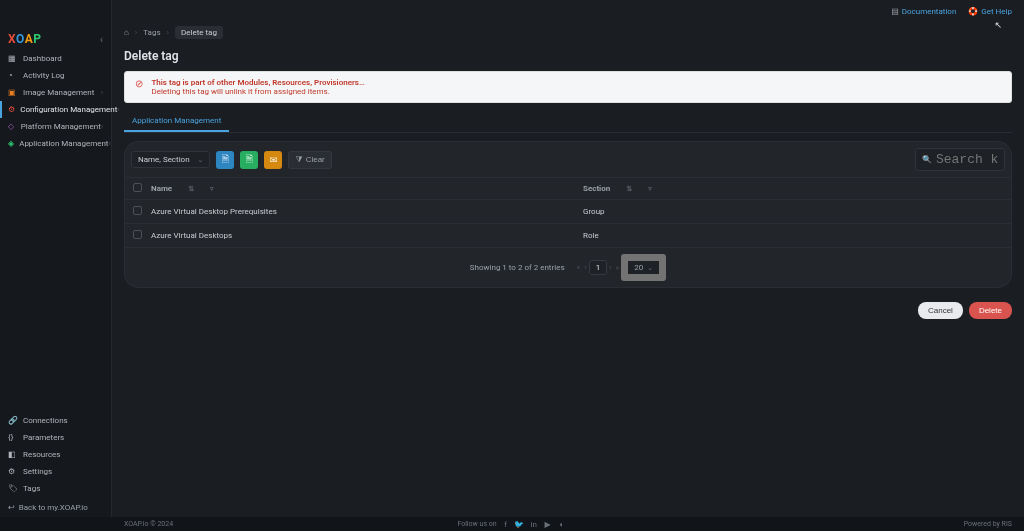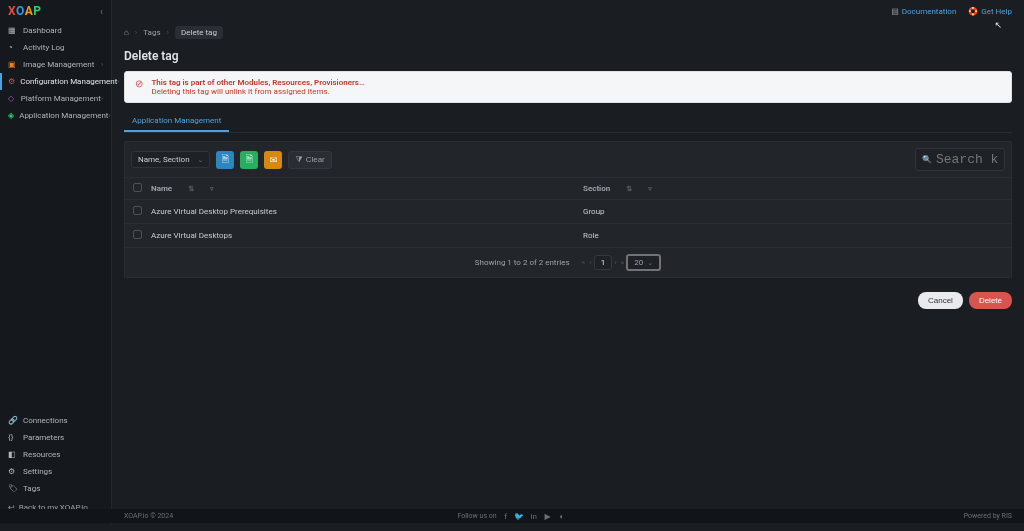--- a/index.html
+++ b/index.html
@@ -1,19 +1,19 @@
 <!DOCTYPE html>
 <html><head>
 <meta charset="utf-8">
 <style>
 * { margin: 0; padding: 0; box-sizing: border-box; }
 body { font-family: -apple-system, BlinkMacSystemFont, "Segoe UI", Roboto, sans-serif; background: #1a1d21; color: #c8cbd0; font-size: 11px; width: 1024px; height: 531px; overflow: hidden; position: relative; }
 .app { display: flex; height: 524px; }
 .sidebar { width: 112px; background: #15181c; display: flex; flex-direction: column; border-right: 1px solid #25282c; }
-.logo-area { height: 22px; display: flex; align-items: center; padding: 0 8px; }
+.logo-area { height: 22px; display: flex; align-items: center; padding: 0 8px; margin-top: 28px; }
 .logo { font-weight: bold; font-size: 12px; letter-spacing: 0.5px; }
 .logo .x { color: #e74c3c; }
 .logo .o { color: #3498db; }
 .logo .a { color: #f39c12; }
 .logo .p { color: #2ecc71; }
 .collapse-icon { margin-left: auto; color: #6b7078; font-size: 10px; }
 .nav { flex: 1; }
 .nav-item { display: flex; align-items: center; padding: 4px 8px; font-size: 8px; color: #b0b4ba; cursor: pointer; position: relative; white-space: nowrap; }
 .nav-item .ico { width: 10px; margin-right: 5px; font-size: 8px; display: inline-flex; }
 .nav-item .chev { margin-left: auto; color: #5a5e65; font-size: 7px; }
@@ -36,21 +36,21 @@
 .breadcrumb .crumb-current { background: #2a2e34; padding: 2px 6px; border-radius: 3px; color: #c8cbd0; }
 .content { padding: 6px 12px; flex: 1; display: flex; flex-direction: column; gap: 8px; }
 .page-title { font-size: 12px; font-weight: 600; color: #e0e3e8; }
 .warn-box { background: #f5f6f7; border: 1px solid #e0e0e0; border-radius: 3px; padding: 6px 10px; display: flex; gap: 8px; }
 .warn-icon { color: #d9534f; font-size: 10px; line-height: 1.2; }
 .warn-text .warn-title { color: #c0392b; font-weight: 600; font-size: 8px; }
 .warn-text .warn-sub { color: #c0392b; font-size: 8px; }
 .section-title { font-size: 10px; font-weight: 600; color: #e0e3e8; }
 .tabs { display: flex; border-bottom: 1px solid #2a2e34; }
 .tab { padding: 5px 8px; font-size: 8px; color: #4aa3df; border-bottom: 2px solid #4aa3df; cursor: pointer; }
-.table-wrap { background: #22262b; border: 1px solid #2a2e34; border-radius: 1px; overflow: hidden; }
+.table-wrap { background: #22262b; border: 1px solid #2a2e34; border-radius: 14px; overflow: hidden; }
 .toolbar { display: flex; align-items: center; gap: 6px; padding: 6px; }
 .filter-dd { background: #1e2227; border: 1px solid #2f333a; border-radius: 3px; padding: 3px 6px; font-size: 8px; color: #c8cbd0; display: flex; align-items: center; gap: 8px; min-width: 78px; cursor: pointer; }
 .filter-dd .dd-chev { margin-left: auto; color: #6b7078; font-size: 7px; }
 .chip-btn { width: 18px; height: 18px; border-radius: 3px; display: flex; align-items: center; justify-content: center; font-size: 9px; color: #fff; cursor: pointer; border: none; }
 .chip-blue { background: #2e86c1; }
 .chip-green { background: #27ae60; }
 .chip-orange { background: #d68910; }
 .clear-btn { background: #2a2e34; border: 1px solid #35393f; border-radius: 3px; padding: 3px 6px; font-size: 8px; color: #9aa0a8; display: flex; align-items: center; gap: 3px; cursor: pointer; }
 .search-box { margin-left: auto; background: #1e2227; border: 1px solid #2f333a; border-radius: 3px; padding: 3px 6px; font-size: 8px; display: flex; align-items: center; gap: 4px; color: #6b7078; width: 90px; }
 .search-box input { background: transparent; border: none; outline: none; color: #c8cbd0; font-size: 13px; width: 100%; font-family: Liberation Mono, monospace; }
@@ -60,26 +60,26 @@
 .tbl .cb .box { width: 9px; height: 9px; border: 1px solid #4d5157; border-radius: 2px; display: inline-block; }
 .tbl .col-name { flex: 1; font-size: 8px; }
 .tbl .col-section { width: 420px; font-size: 8px; }
 .thead { color: #9aa0a8; font-size: 8px; }
 .thead .hdr { display: flex; align-items: center; gap: 16px; font-weight: bold; }
 .sort-ico, .filter-ico { color: #5a5e65; font-size: 7px; }
 .pager { display: flex; align-items: center; justify-content: center; padding: 6px; font-size: 8px; color: #9aa0a8; border-top: 1px solid #2a2e34; }
 .pager .info { margin-right: 10px; }
 .pager .pg-btn { color: #4d5157; cursor: pointer; padding: 0 2px; }
 .pager .pg-cur { background: #1e2227; border: 1px solid #35393f; padding: 2px 6px; border-radius: 3px; color: #e0e3e8; }
-.pager .pg-size { background: #1e2227; border: 2px solid #737373; padding: 2px 6px; border-radius: 3px; display: flex; align-items: center; gap: 4px; }
+.pager .pg-size { background: #1e2227; border: 7px solid #737373; padding: 2px 6px; border-radius: 3px; display: flex; align-items: center; gap: 4px; }
 .actions { display: flex; justify-content: flex-end; gap: 6px; padding-top: 6px; }
 .btn { padding: 4px 10px; border-radius: 8px; font-size: 8px; cursor: pointer; border: none; }
 .btn-cancel { background: #e8eaed; color: #333; }
 .btn-delete { background: #d9534f; color: #fff; }
-.footer { position: absolute; bottom: 8px; left: 0; right: 0; height: 14px; background: #111418; display: flex; align-items: center; padding: 0 12px 0 124px; font-size: 7px; color: #6b7078; }
+.footer { position: absolute; bottom: 0; left: 0; right: 0; height: 14px; background: #111418; display: flex; align-items: center; padding: 0 12px 0 124px; font-size: 7px; color: #6b7078; }
 .footer .fcenter { position: absolute; left: 50%; transform: translateX(-50%); display: flex; align-items: center; gap: 4px; }
 .footer .fright { margin-left: auto; }
 .social-ico { width: 10px; height: 10px; display: inline-flex; align-items: center; justify-content: center; color: #6b7078; font-size: 8px; }
 .cursor-arrow { position: absolute; top: 20px; right: 22px; font-size: 9px; color: #e0e3e8; pointer-events: none; }
 </style>
 </head>
 <body>
 
 <div class="app">
   <aside class="sidebar">

